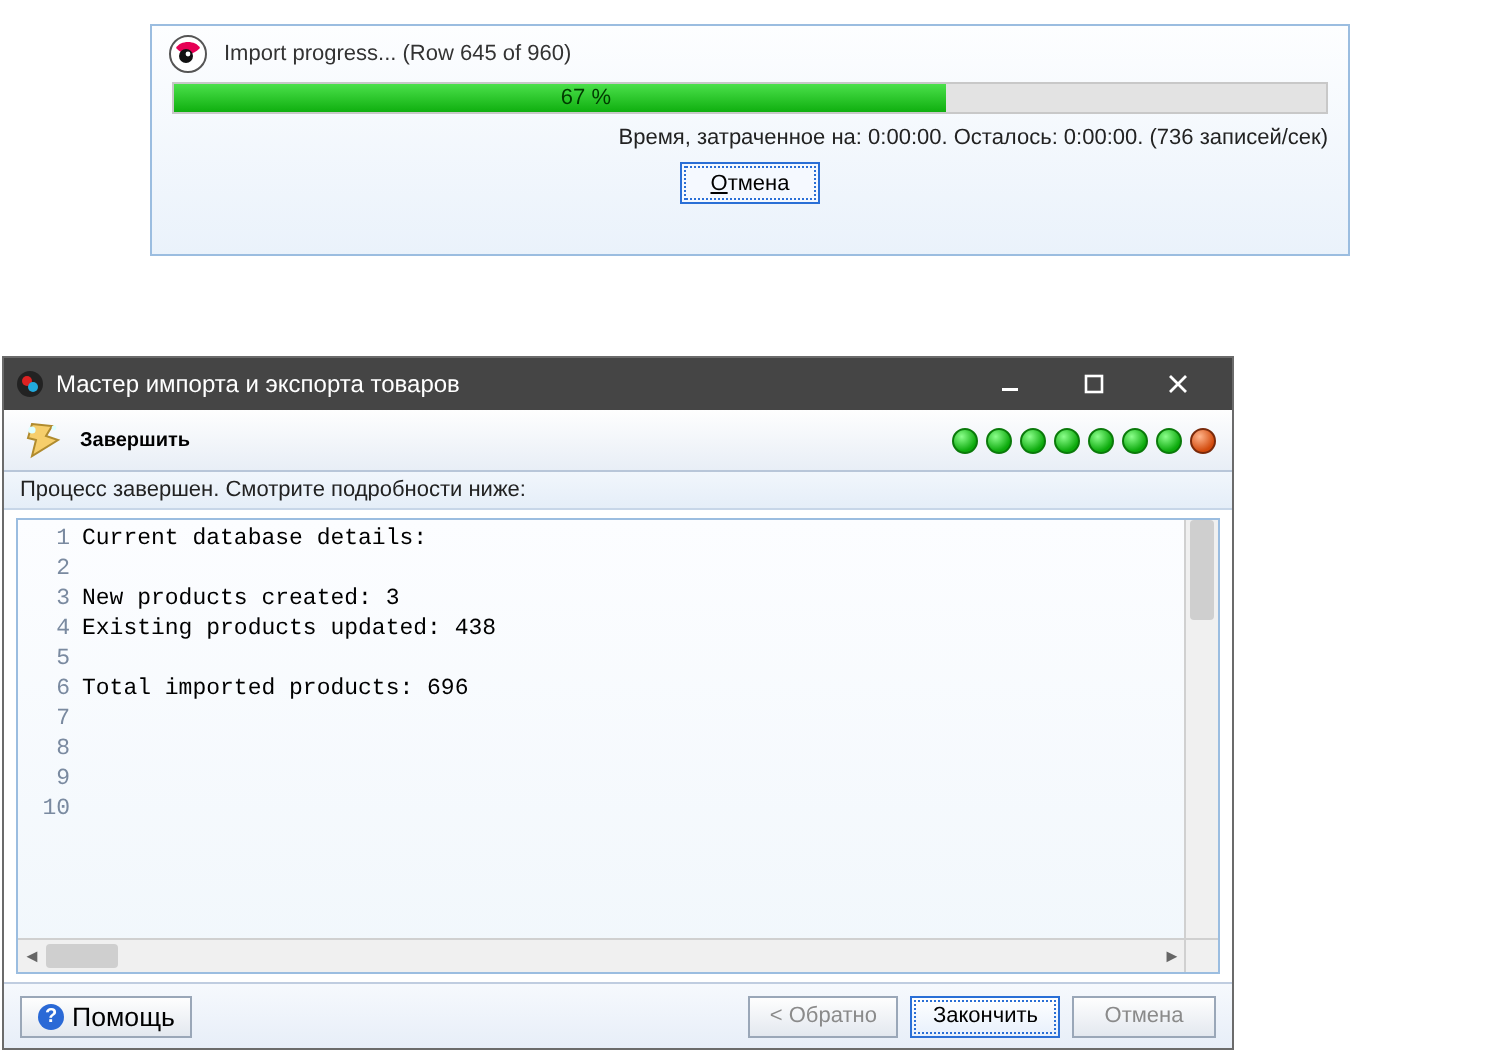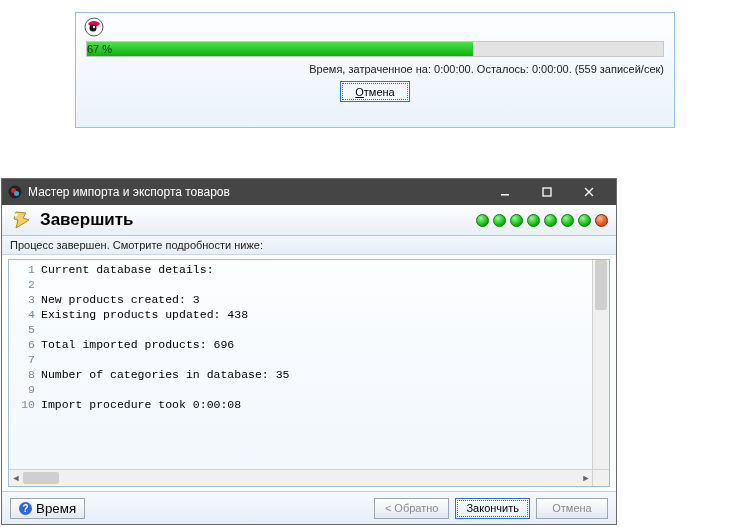--- a/index.html
+++ b/index.html
@@ -5,37 +5,37 @@
 html,body{margin:0;padding:0;font-family:Tahoma,Arial,sans-serif;font-size:11px;color:#000;background:#fff}
 .page{width:750px;height:527px;position:relative}
 
 
 .popup{position:absolute;left:75px;top:12px;width:600px;height:116px;border:1px solid #9bbde0;background:linear-gradient(to bottom,#fdfeff 0%,#eaf2fb 100%);box-sizing:border-box}
 .popup-head{display:flex;align-items:center;padding:4px 8px}
 .popup-title{margin-left:8px;color:#333}
 .popup-body{padding:0 10px}
 .progress-outer{width:100%;height:16px;background:#e3e3e3;border:1px solid #c8c8c8;position:relative;box-sizing:border-box}
 .progress-fill{height:100%;background:linear-gradient(to bottom,#4be04b,#0faf0f);position:relative}
-.progress-text{position:absolute;left:0;top:0;width:100%;text-align:left;font-size:11px;line-height:14px;color:#003a00}
+.progress-text{position:absolute;left:13px;top:0;width:100%;text-align:center;font-size:11px;line-height:14px;color:#003a00}
 .time-line{text-align:right;margin-top:6px;color:#222}
 .cancel-row{display:flex;justify-content:center;margin-top:6px}
 .btn-cancel{min-width:70px;height:21px;border:1px solid #2a6fd6;background:#f5f9ff;font:inherit;padding:0 10px;outline:1px dotted #2a6fd6;outline-offset:-3px}
 .btn-cancel u{text-decoration:underline}
 
 
 .win{position:absolute;left:1px;top:178px;width:616px;height:347px;border:1px solid #6b6b6b;box-sizing:border-box;display:flex;flex-direction:column}
 .titlebar{height:26px;background:#454545;color:#fff;display:flex;align-items:center;padding:0 6px}
 .titlebar .t-icon{margin-right:6px}
 .titlebar .t-title{flex:1;font-size:12px}
 .winctl{display:flex;gap:0}
 .winbtn{width:42px;height:26px;display:flex;align-items:center;justify-content:center;color:#fff}
 
 .subhead{height:30px;background:linear-gradient(to bottom,#fefefe,#e8eef6);border-bottom:1px solid #b8c6d9;display:flex;align-items:center;padding:0 8px}
 .wiz-icon{margin-right:8px}
-.subhead-title{font-weight:bold;font-size:17px;flex:1}
+.subhead-title{font-weight:bold;font-size:10px;flex:1}
 .steps{display:flex;gap:4px}
 .step{width:11px;height:11px;border-radius:50%;background:radial-gradient(circle at 35% 30%,#8bff8b,#0caa0c 70%);border:1px solid #0a7a0a}
 .step-last{background:radial-gradient(circle at 35% 30%,#ffb48b,#d24a0c 70%);border:1px solid #7a2a0a}
 
 .caption{padding:3px 8px;color:#222;background:linear-gradient(to bottom,#f1f6fc,#e5eef8);border-bottom:1px solid #c7d6e8}
 
 .logbox{flex:1;margin:4px 6px;border:1px solid #9bbde0;background:linear-gradient(to bottom,#fcfdff 0%,#f1f7fc 100%);position:relative;overflow:hidden}
 .logcontent{position:absolute;left:0;top:0;right:16px;bottom:16px;overflow:hidden;font-family:Consolas,'Courier New',monospace;font-size:11.5px;line-height:15px;padding:2px 0}
 .row{display:flex}
 .gut{width:26px;text-align:right;color:#7a8aa0;padding-right:6px;user-select:none}
@@ -64,28 +64,29 @@
 <div class="popup">
   <div class="popup-head">
     <span class="t-icon">
       <svg width="20" height="20" viewBox="0 0 20 20">
             <circle cx="10" cy="10" r="9" fill="#fff" stroke="#555"></circle>
             <path d="M4 7c2-4 10-4 12 0-2 2-4 3-6 3s-4-1-6-3z" fill="#e60055"></path>
             <circle cx="9" cy="11" r="3.5" fill="#111"></circle>
             <circle cx="10" cy="10" r="1.2" fill="#fff"></circle>
           </svg>
     </span>
+    <span class="popup-title">Import progress... (Row 645 of 960)</span>
   </div>
   <div class="popup-body">
     <div class="progress-outer">
       <div class="progress-fill" id="pfill" style="width: 67%;">
         <div class="progress-text">67 %</div>
       </div>
     </div>
-    <div class="time-line">Время, затраченное на: 0:00:00. Осталось: 0:00:00. (559 записей/сек)</div>
+    <div class="time-line">Время, затраченное на: 0:00:00. Осталось: 0:00:00. (736 записей/сек)</div>
     <div class="cancel-row">
       <button class="btn-cancel"><u>О</u><span>тмена</span></button>
     </div>
   </div>
 </div>
 
 <div class="win">
   <div class="titlebar">
     <span class="t-icon">
       <svg width="14" height="14" viewBox="0 0 14 14">
@@ -160,46 +161,44 @@
           </div>
           <div class="row">
             <div class="gut">6</div>
             <div class="txt">Total imported products: 696</div>
           </div>
           <div class="row">
             <div class="gut">7</div>
           </div>
           <div class="row">
             <div class="gut">8</div>
-            <div class="txt">Number of categories in database: 35</div>
           </div>
           <div class="row">
             <div class="gut">9</div>
             <div class="txt"></div>
           </div>
           <div class="row">
             <div class="gut">10</div>
-            <div class="txt">Import procedure took 0:00:08</div>
           </div>
         </div>
     <div class="vscroll">
           <div class="vthumb"></div>
         </div>
     <div class="hscroll">
       <div class="harrl">◄</div>
       <div class="hthumb"></div>
       <div class="harrr">►</div>
     </div>
     <div class="corner"></div>
   </div>
 
   <div class="footer">
     <button class="help">
       <span class="help-icon">?</span>
-      <span>Время</span>
+      <span>Помощь</span>
     </button>
     <span class="spacer"></span>
     <button class="btn" disabled="">&lt; Обратно</button>
     <button class="btn btn-primary">Закончить</button>
     <button class="btn" disabled="">Отмена</button>
   </div>
 </div>
 
 </div>
 

